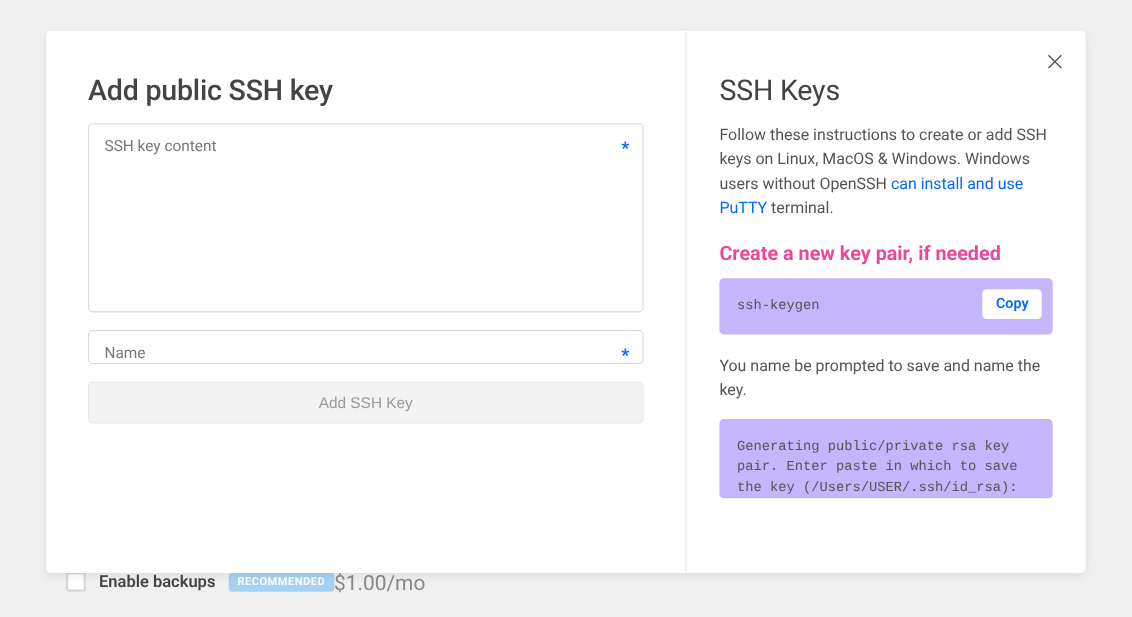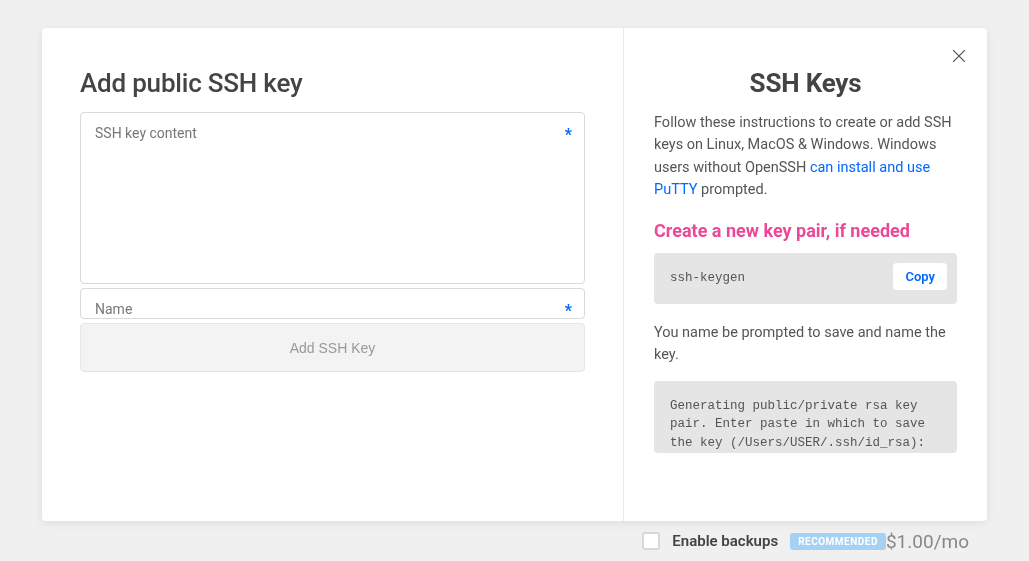--- a/index.html
+++ b/index.html
@@ -10,27 +10,27 @@
     body {
       font-family: -apple-system, BlinkMacSystemFont, "Segoe UI", Roboto, "Helvetica Neue", Arial, sans-serif;
       background: #f0f0f0;
       width: 1029px;
       height: 561px;
       overflow: hidden;
       position: relative;
     }
     .page-bg {
       position: absolute;
-      bottom: 0;
+      bottom: 12px;
       left: 0;
       right: 0;
       padding: 0 60px;
       display: flex;
       align-items: center;
-      justify-content: flex-end;
+      justify-content: flex-start;
       height: 40px;
     }
     .backup-row {
       display: flex;
       align-items: center;
       gap: 12px;
     }
     .checkbox-empty {
       width: 18px;
       height: 18px;
@@ -107,21 +107,21 @@
       font-size: 15px;
       color: #555;
       line-height: 1.5;
       margin-bottom: 24px;
     }
 
     .field {
       position: relative;
       border: 1px solid #d9d9d9;
       border-radius: 4px;
-      margin-bottom: 4px;
+      margin-bottom: 16px;
       background: #fff;
     }
     .field-textarea {
       height: 172px;
     }
     .field-input {
       height: 31px;
     }
     .field-label {
       position: absolute;
@@ -146,37 +146,36 @@
       background: transparent;
       outline: none;
       padding: 12px 30px 12px 14px;
       font-size: 14px;
       font-family: inherit;
       resize: none;
     }
 
     .submit-btn {
       width: 100%;
-      height: 49px;
+      height: 38px;
       background: #f3f3f3;
       border: 1px solid #e6e6e6;
       border-radius: 4px;
       color: #999;
       font-size: 14px;
       font-weight: 500;
       cursor: pointer;
     }
 
     h2.right-title {
       font-size: 26px;
-      font-weight: 700;
+      font-weight: 400;
       color: #444;
       margin-bottom: 14px;
       letter-spacing: -0.2px;
-      text-align: center;
     }
     .right-text {
       font-size: 14.5px;
       color: #555;
       line-height: 1.55;
       margin-bottom: 18px;
     }
     .right-text a {
       color: #0069ff;
       text-decoration: none;
@@ -187,21 +186,21 @@
       color: #ec4899;
       margin-bottom: 12px;
     }
     .right-para {
       font-size: 14.5px;
       color: #555;
       line-height: 1.55;
       margin-bottom: 14px;
     }
     .code-block {
-      background: #e5e5e5;
+      background: #c4b5fd;
       border-radius: 4px;
       padding: 16px;
       font-family: "SFMono-Regular", Consolas, "Liberation Mono", Menlo, monospace;
       font-size: 12.5px;
       color: #555;
       position: relative;
       margin-bottom: 18px;
       line-height: 1.5;
       white-space: pre-wrap;
       word-break: break-word;
@@ -262,21 +261,21 @@
     <div class="close-btn">
       <svg viewBox="0 0 24 24" fill="none" stroke="currentColor" stroke-width="1.5">
         <line x1="5" y1="5" x2="19" y2="19"></line>
         <line x1="19" y1="5" x2="5" y2="19"></line>
       </svg>
     </div>
 
     <h2 class="right-title">SSH Keys</h2>
 
     <p class="right-text">
-      <span>Follow these instructions to create or add SSH keys on Linux, MacOS &amp; Windows. Windows users without OpenSSH </span><a href="#">can install and use PuTTY</a><span> prompted.</span>
+      <span>Follow these instructions to create or add SSH keys on Linux, MacOS &amp; Windows. Windows users without OpenSSH </span><a href="#">can install and use PuTTY</a><span> terminal.</span>
     </p>
 
     <h3 class="section-title">Create a new key pair, if needed</h3>
 
 
     <div class="code-block"><span>ssh-keygen</span><button class="copy-btn">Copy</button></div>
 
     <p class="right-para">You name be prompted to save and name the key.</p>
 
     <div class="code-block truncated">Generating public/private rsa key pair. Enter paste in which to save the key (/Users/USER/.ssh/id_rsa):</div>

